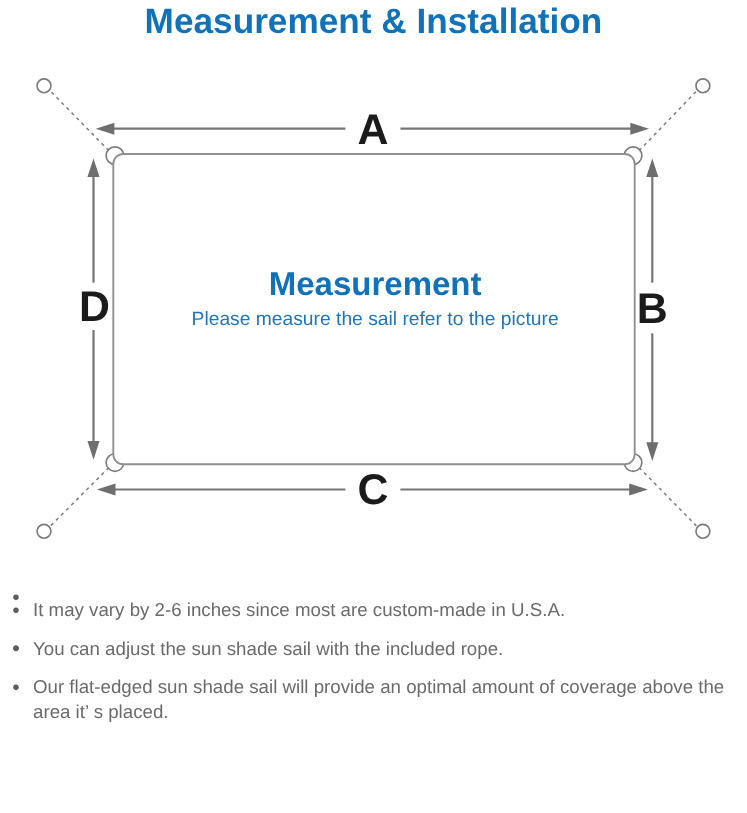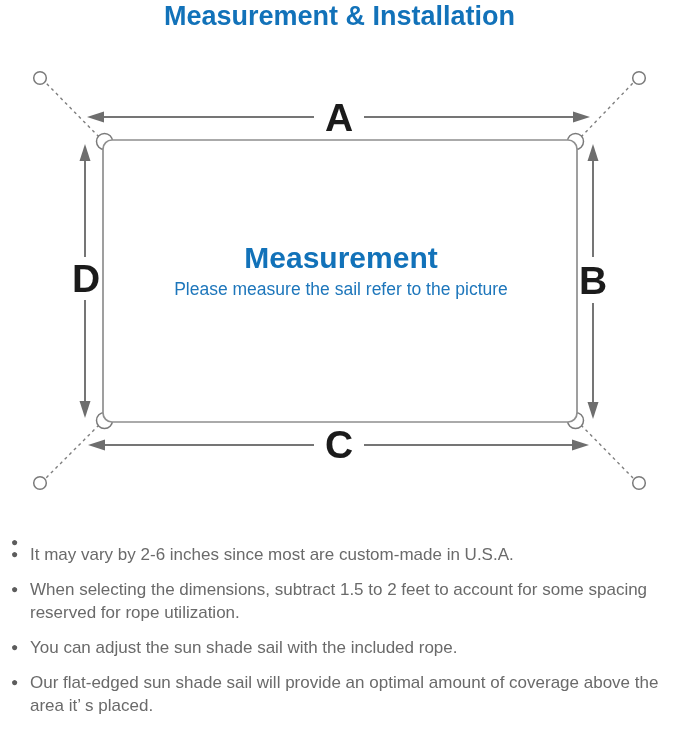--- a/index.html
+++ b/index.html
@@ -7,21 +7,21 @@
     width: 679px; height: 739px;
     background: #ffffff;
     font-family: "Liberation Sans", sans-serif;
     position: relative;
     overflow: hidden;
   }
   .page-title {
     position: absolute;
     top: 1px; left: 0; width: 679px;
     text-align: center;
-    font-size: 27px;
+    font-size: 32px;
     font-weight: 700;
     color: #1272b9;
     letter-spacing: 0px;
   }
   .diagram-wrap {
     position: absolute;
     top: 50px; left: 0;
     width: 679px; height: 460px;
   }
   svg text {
@@ -118,21 +118,21 @@
 </div>
 
 <ul class="notes">
   <li>
     <span class="marker">●</span>
   </li>
   <li>
     <span class="marker">●</span><span>It may vary by 2-6 inches since most are custom-made in U.S.A.</span>
   </li>
   <li>
-    <span class="marker">●</span><span>When selecting the dimensions, subtract 1.5 to 2 feet to account for some spacing reserved for rope utilization.</span>
+    <span class="marker">●</span>
   </li>
   <li>
     <span class="marker">●</span><span>You can adjust the sun shade sail with the included rope.</span>
   </li>
   <li>
     <span class="marker">●</span><span>Our flat-edged sun shade sail will provide an optimal amount of coverage above the area it’ s placed.</span>
   </li>
 </ul>
 
 </body></html>

